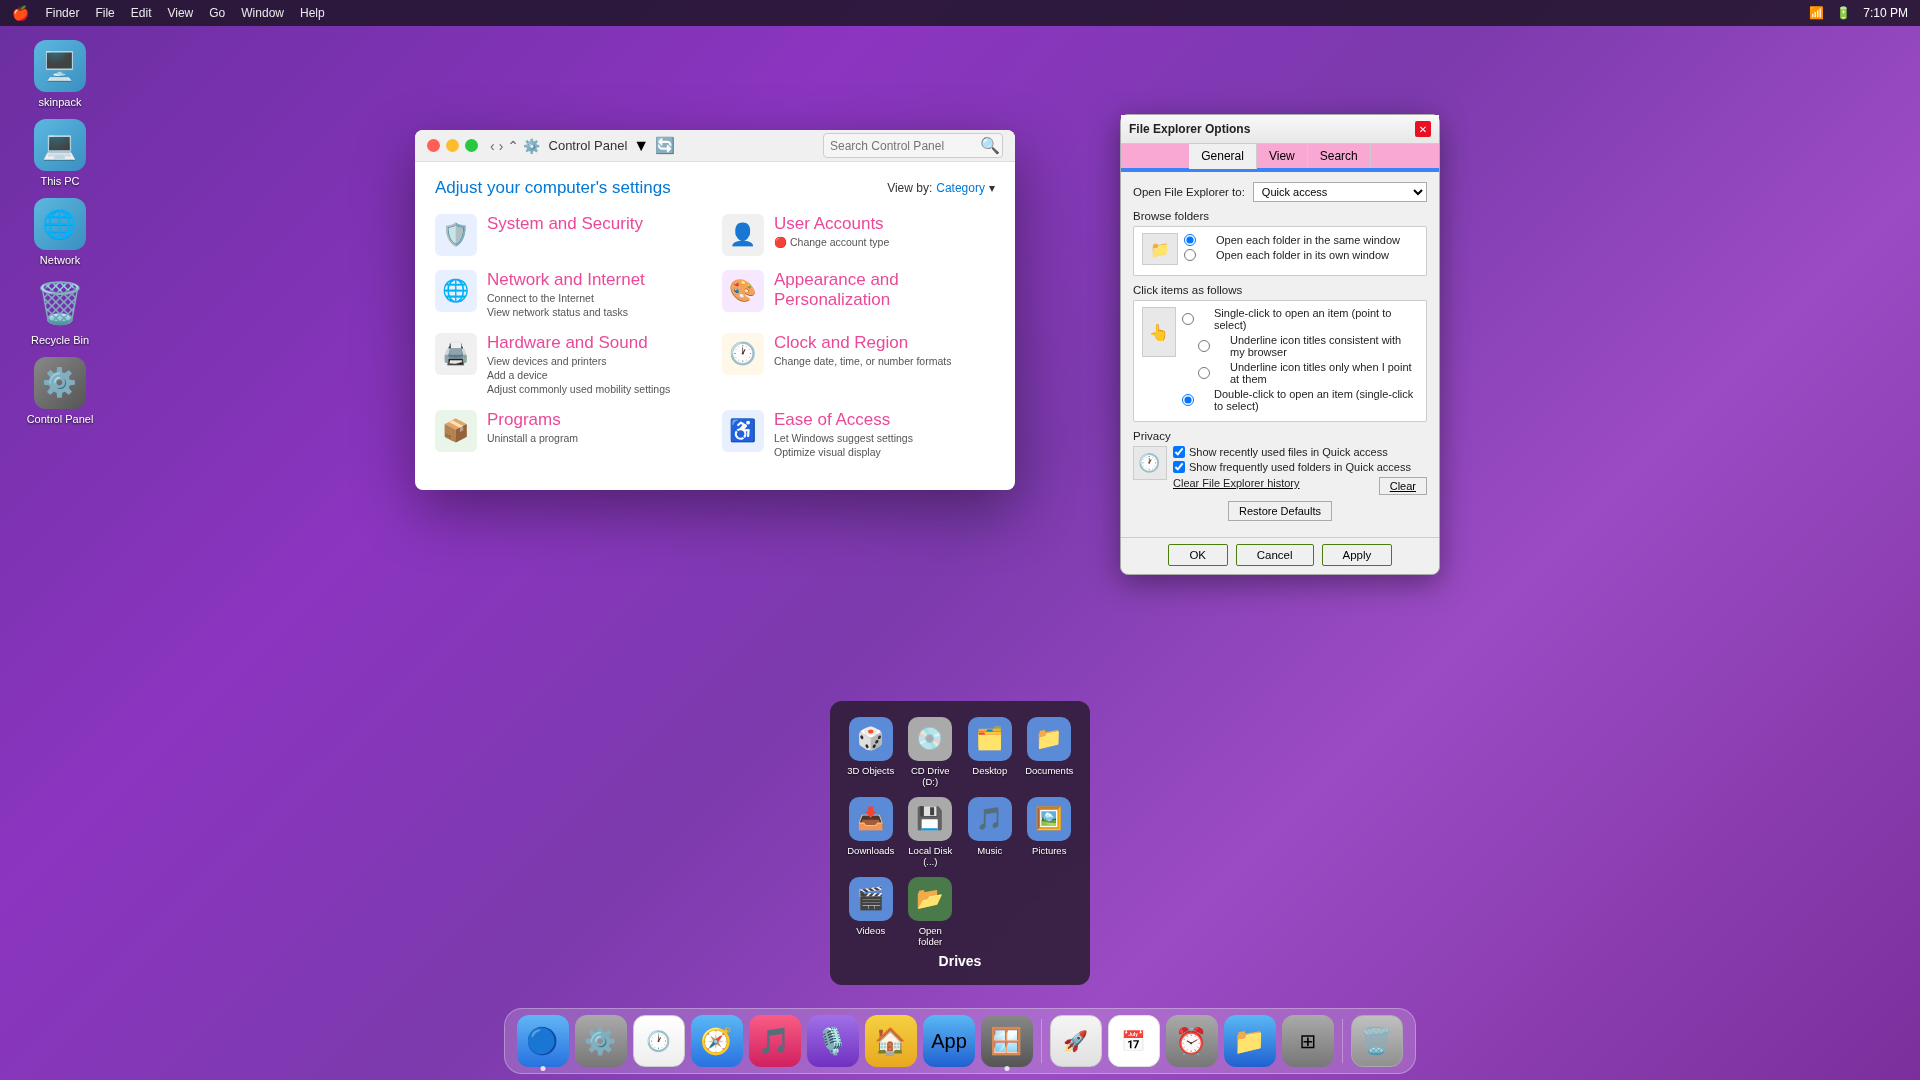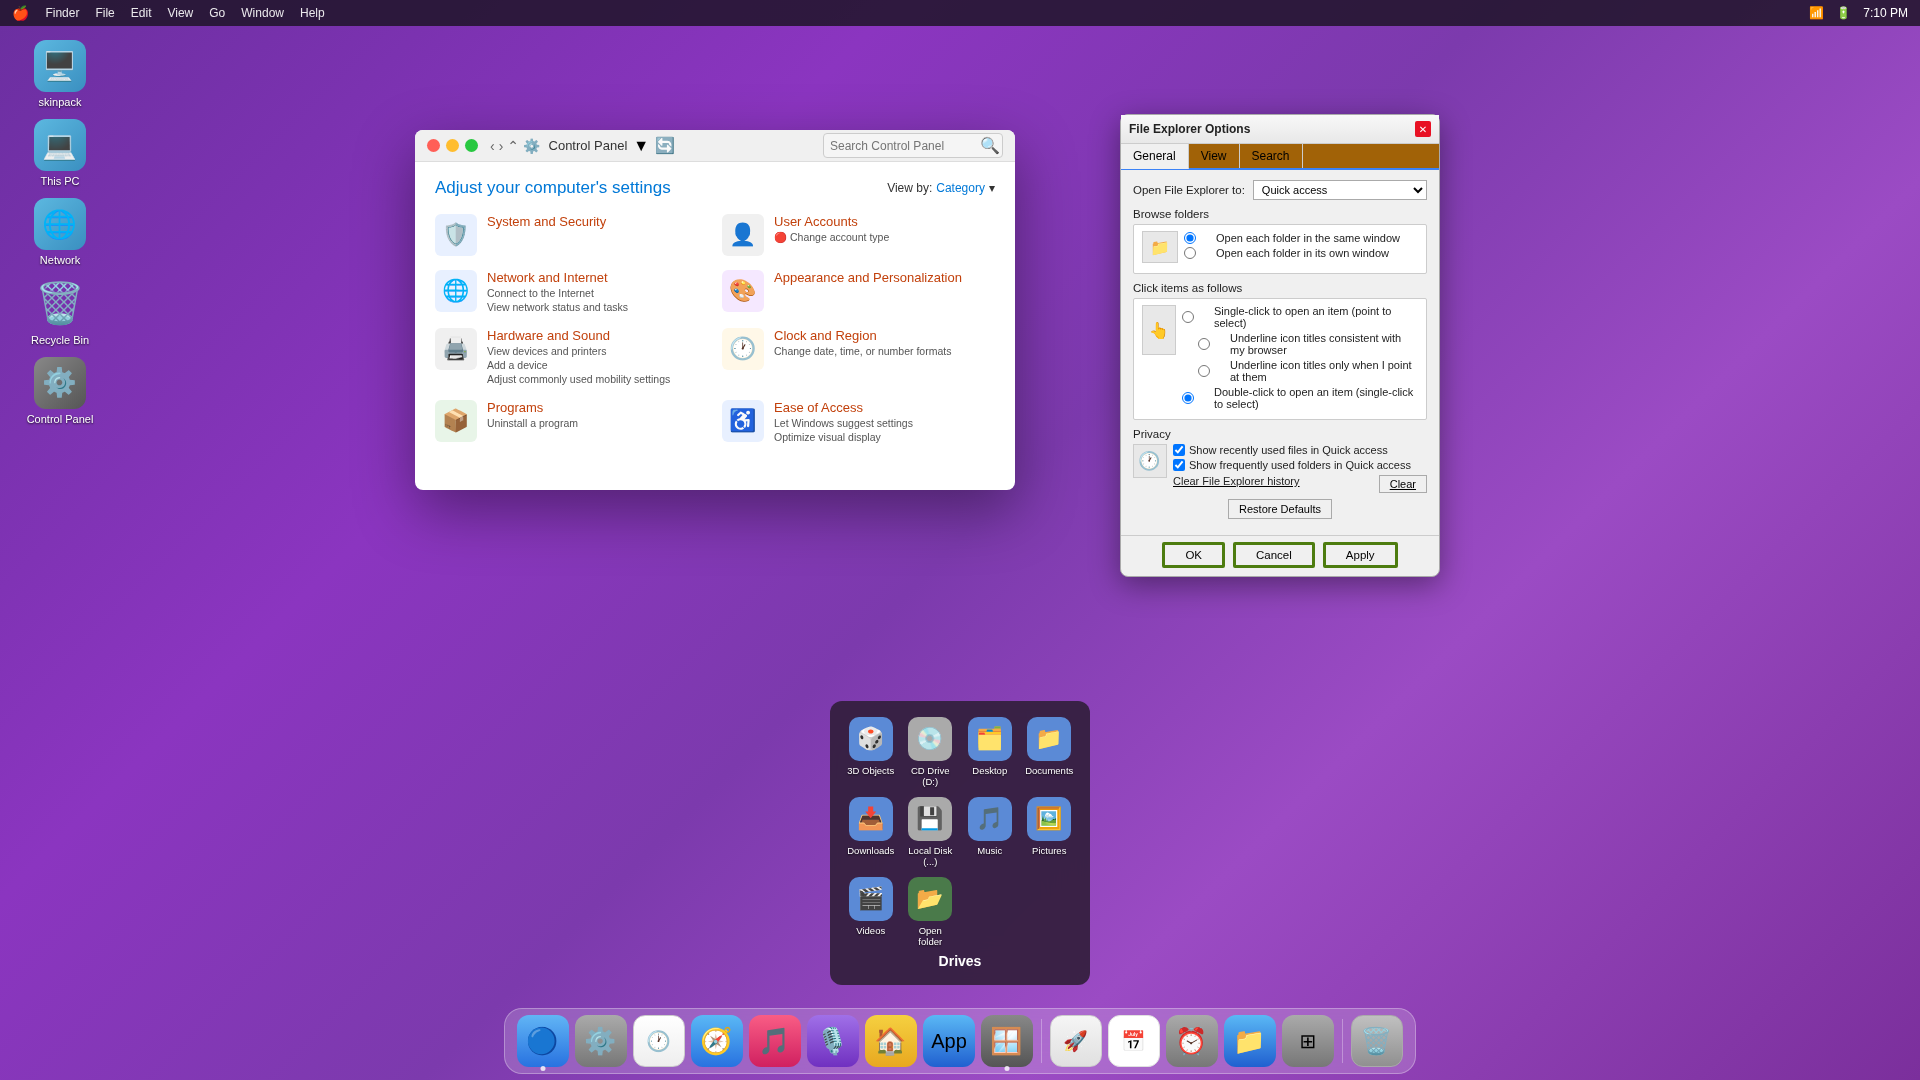--- a/index.html
+++ b/index.html
@@ -169,22 +169,22 @@
       width: 42px;
       height: 42px;
       border-radius: 6px;
       flex-shrink: 0;
       display: flex;
       align-items: center;
       justify-content: center;
       font-size: 22px;
     }
     .cp-item-text h3 {
-      font-size: 13px;
-      color: #c2410c;
+      font-size: 17px;
+      color: #ec4899;
       margin-bottom: 2px;
       font-weight: normal;
     }
     .cp-item-text p {
       font-size: 10.5px;
       color: #555;
       line-height: 1.3;
     }
 
     
@@ -217,22 +217,23 @@
       color: white;
       font-size: 10px;
       cursor: pointer;
       display: flex;
       align-items: center;
       justify-content: center;
       border-radius: 2px;
     }
     .feo-tabs {
       display: flex;
-      background: #a16207;
-      border-bottom: 2px solid #3b82f6;
+      background: #f9a8d4;
+      border-bottom: 4px solid #3b82f6;
+      justify-content: center;
     }
     .feo-tab {
       padding: 5px 12px;
       font-size: 12px;
       cursor: pointer;
       border-right: 1px solid #ccc;
     }
     .feo-tab.active {
       background: #f0f0f0;
       border-bottom: 1px solid #f0f0f0;
@@ -312,21 +313,21 @@
       display: flex;
       justify-content: center;
       gap: 8px;
       padding: 6px 0 8px 0;
       border-top: 1px solid #ccc;
     }
     .feo-btn {
       padding: 4px 20px;
       font-size: 11.5px;
       background: #f0f0f0;
-      border: 3px solid #4d7c0f;
+      border: 1px solid #4d7c0f;
       cursor: pointer;
       border-radius: 2px;
     }
     .feo-btn-ok { min-width: 60px; }
 
     
     .qa-popup {
       position: absolute;
       bottom: 95px;
       left: 50%;

